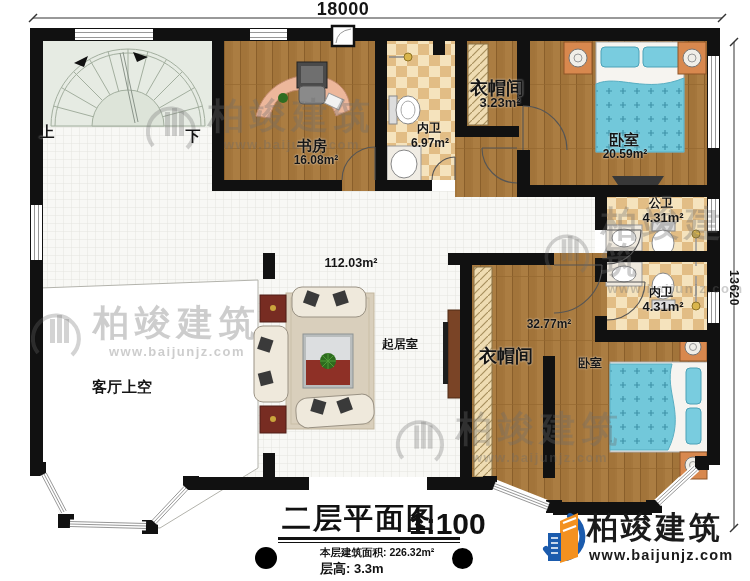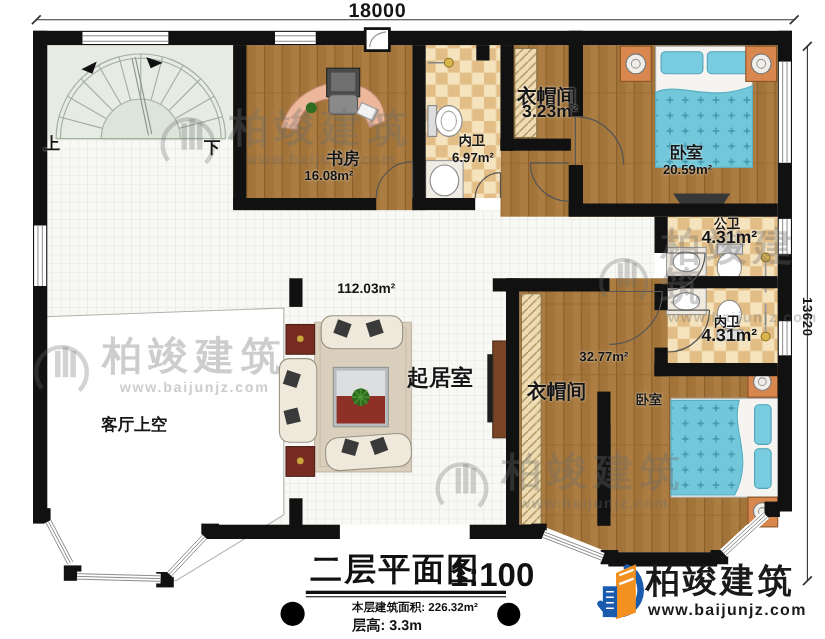--- a/index.html
+++ b/index.html
@@ -3,22 +3,22 @@
 <meta charset="utf-8">
 <style>
   html,body{margin:0;padding:0;background:#fff;}
   #canvas{position:relative;width:750px;height:581px;background:#fff;overflow:hidden;
           font-family:"Liberation Sans","DejaVu Sans",sans-serif;}
   svg{display:block;}
   .plan-svg{position:absolute;left:0;top:0;}
   .lbl{position:absolute;transform:translate(-50%,-50%);font-weight:bold;color:#151515;
        white-space:nowrap;text-shadow:0 0 2px rgba(255,255,255,.85);line-height:1;}
   .rot{transform:translate(-50%,-50%) rotate(90deg);}
-  .f11{font-size:16px}.f12{font-size:12px}.f125{font-size:12.5px}.f13{font-size:18px}
-  .f14{font-size:12px}.f15{font-size:15px}.f16{font-size:20px}
+  .f11{font-size:13px}.f12{font-size:12px}.f125{font-size:12.5px}.f13{font-size:18px}
+  .f14{font-size:12px}.f15{font-size:15px}.f16{font-size:12px}
   .wm{position:absolute;display:flex;align-items:center;gap:5px;color:rgba(108,108,108,.34);
       pointer-events:none;}
   .wm-glyph{flex:0 0 auto;color:rgba(108,108,108,.30);}
   .wm-cn{font-size:36px;font-weight:bold;letter-spacing:6px;line-height:1;}
   .wm-url{font-size:13px;font-weight:bold;letter-spacing:1.5px;text-align:center;margin-top:3px;}
   .tb{position:absolute;font-weight:bold;color:#111;white-space:nowrap;line-height:1;}
   .dot{position:absolute;background:#000;border-radius:50%;}
   .uline{position:absolute;background:#111;}
   .logo-cn{position:absolute;font-size:31px;font-weight:bold;letter-spacing:3px;color:#1a1a1a;}
   .logo-url{position:absolute;font-size:14.5px;font-weight:bold;letter-spacing:1.2px;color:#1a1a1a;}
@@ -335,32 +335,32 @@
       </div>
 </div>
 
 <div class="lbl f13" style="left:343px;top:9px;letter-spacing:0.5px">18000</div>
 <div class="lbl rot f12" style="left:734px;top:288px;letter-spacing:0.5px">13620</div>
 
 <div class="lbl f15" style="left:47px;top:131px">上</div>
 <div class="lbl f15" style="left:193px;top:135px">下</div>
 
 <div class="lbl f15" style="left:312px;top:145px">书房</div>
-<div class="lbl f12" style="left:299px;top:160px">16.08m²</div>
+<div class="lbl f12" style="left:316px;top:160px">16.08m²</div>
 <div class="lbl f14" style="left:429px;top:128px">内卫</div>
 <div class="lbl f12" style="left:430px;top:143px">6.97m²</div>
 <div class="lbl f13" style="left:497px;top:88px">衣帽间</div>
 <div class="lbl f11" style="left:500px;top:102px">3.23m²</div>
 <div class="lbl f15" style="left:624px;top:139px">卧室</div>
 <div class="lbl f12" style="left:625px;top:154px">20.59m²</div>
 <div class="lbl f14" style="left:661px;top:203px">公卫</div>
 <div class="lbl f11" style="left:663px;top:217px">4.31m²</div>
 <div class="lbl f14" style="left:661px;top:292px">内卫</div>
 <div class="lbl f11" style="left:663px;top:306px">4.31m²</div>
-<div class="lbl f125" style="left:333px;top:263px">112.03m²</div>
+<div class="lbl f125" style="left:351px;top:263px">112.03m²</div>
 <div class="lbl f16" style="left:400px;top:344px">起居室</div>
 <div class="lbl f15" style="left:122px;top:386px">客厅上空</div>
 <div class="lbl f12" style="left:549px;top:324px">32.77m²</div>
 <div class="lbl f13" style="left:506px;top:356px">衣帽间</div>
 <div class="lbl f14" style="left:590px;top:363px">卧室</div>
 
 <div class="tb" style="left:282px;top:504px;font-size:29px;letter-spacing:2px">二层平面图</div>
 <div class="tb" style="left:409px;top:509px;font-size:30px">1:100</div>
 <div class="uline" style="left:278px;top:537px;width:182px;height:3px"></div>
 <div class="uline" style="left:278px;top:542px;width:182px;height:1px"></div>

